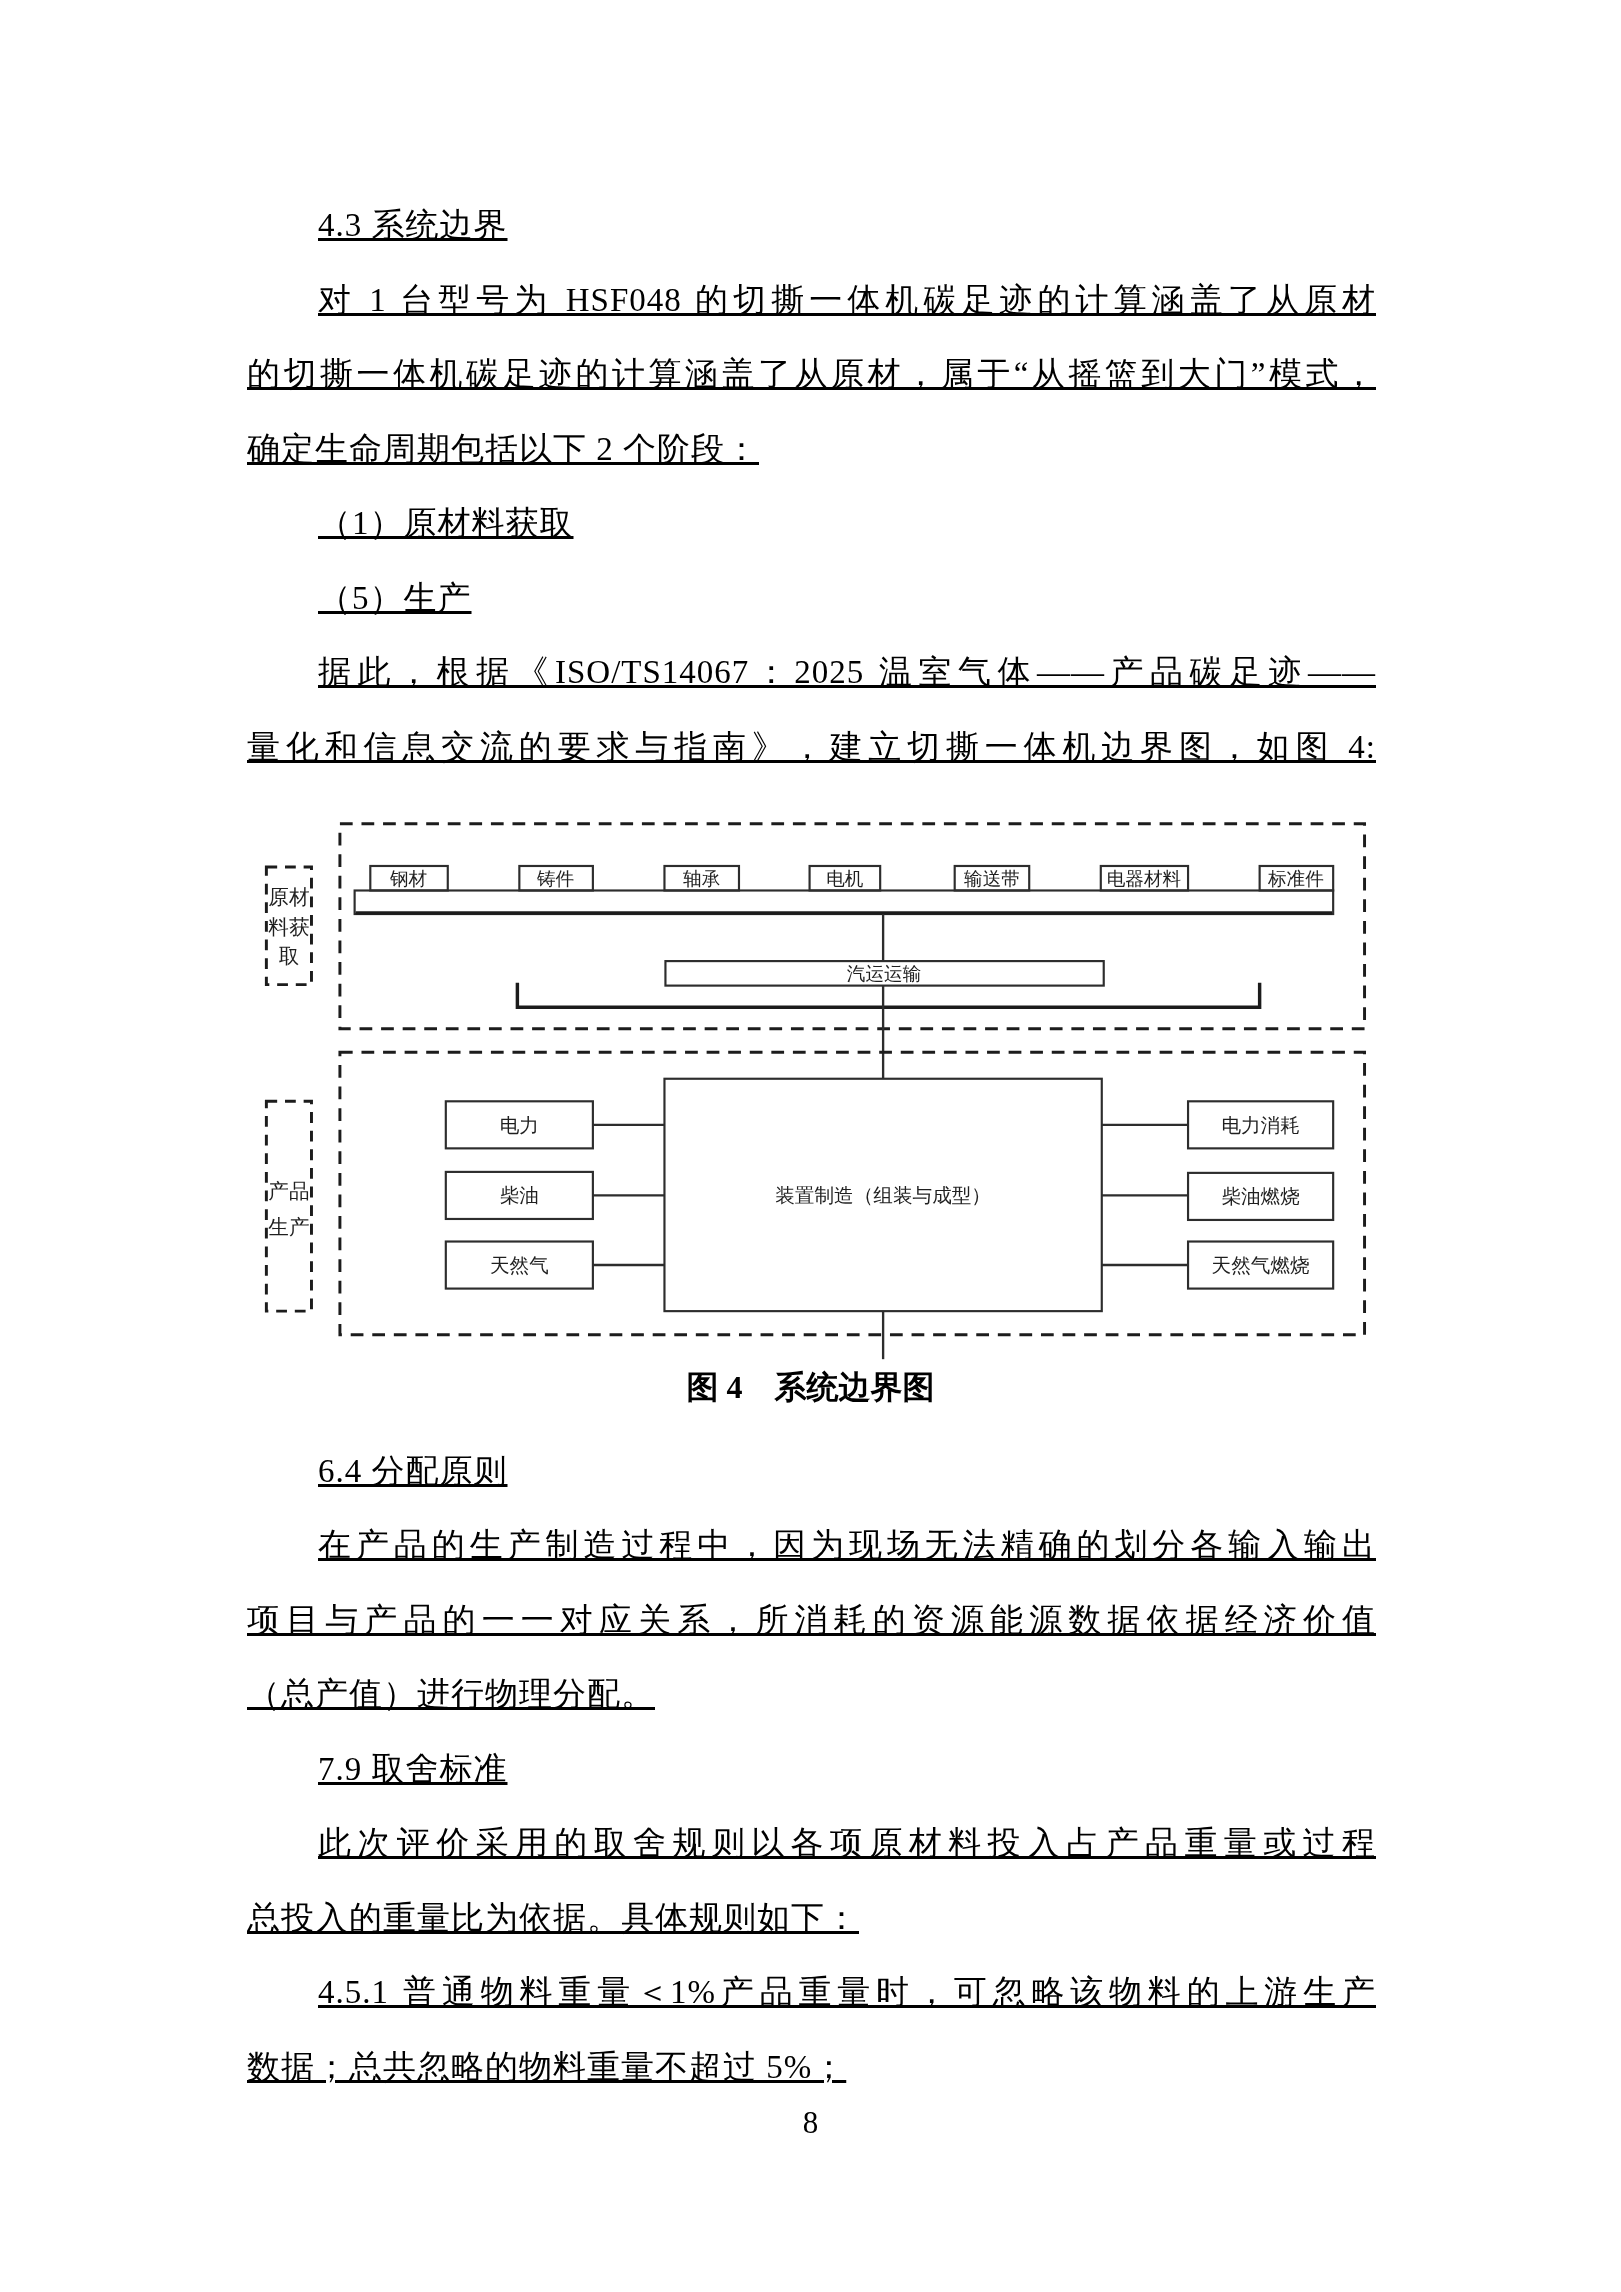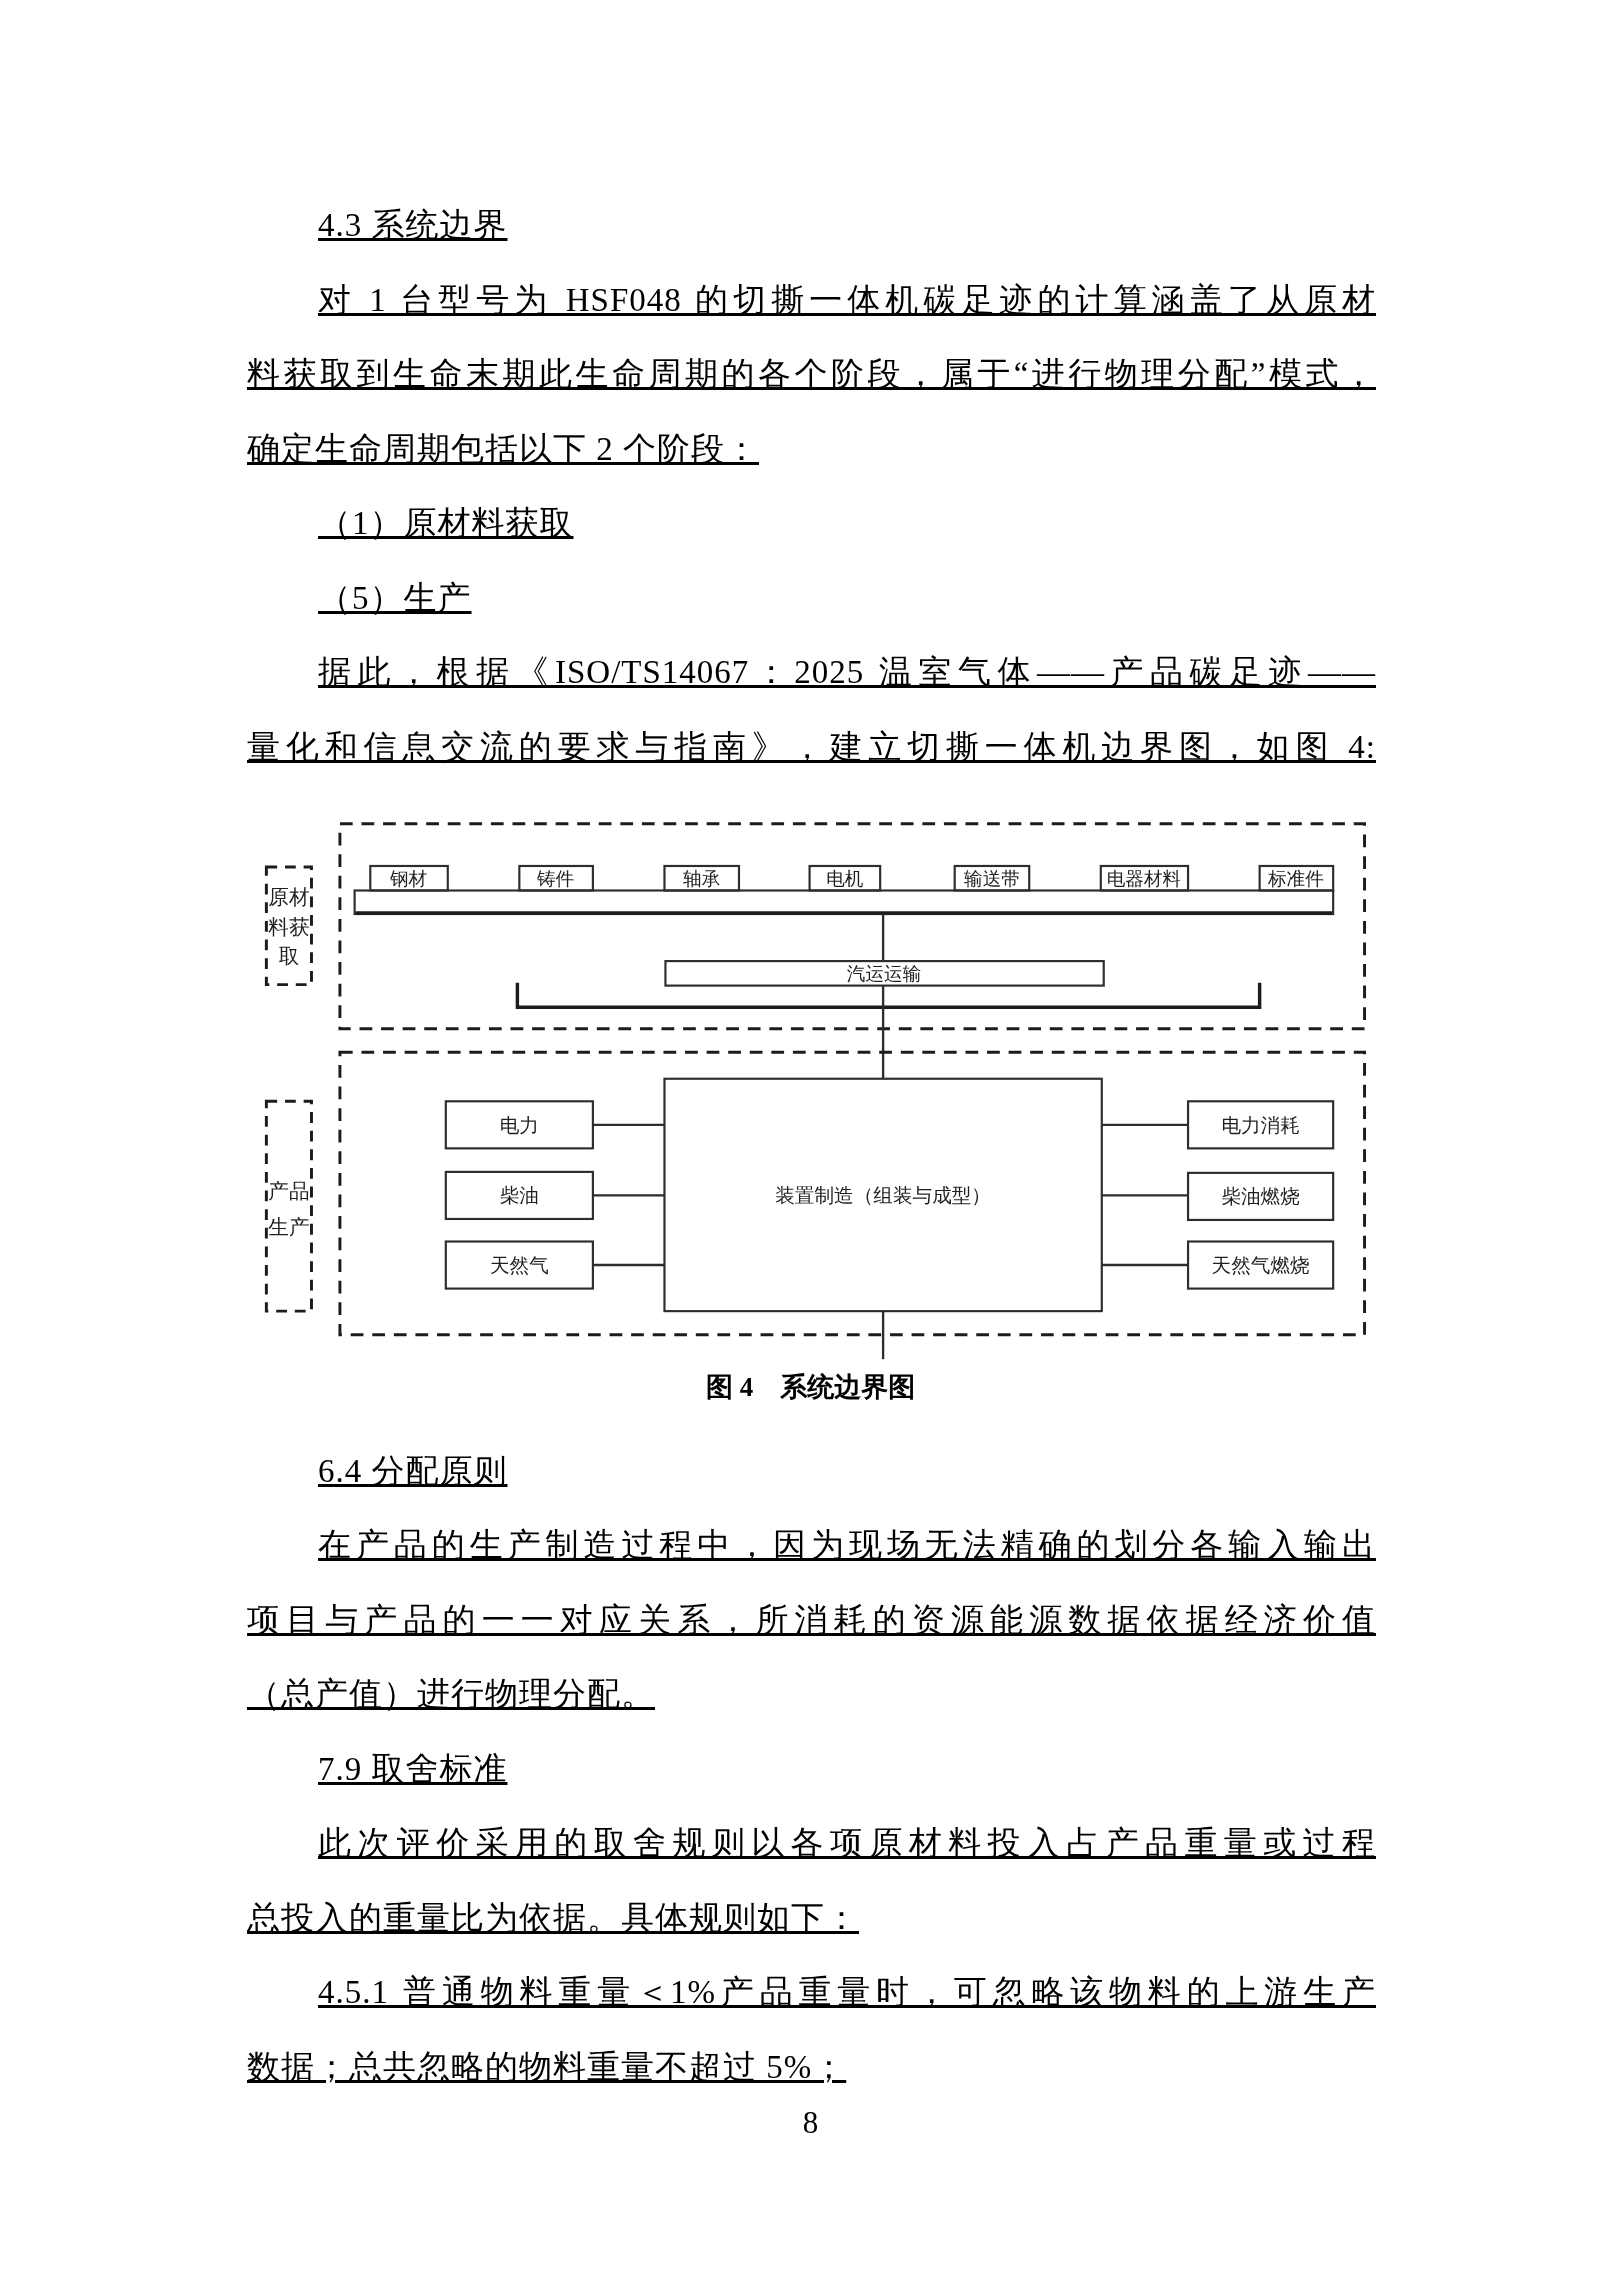--- a/index.html
+++ b/index.html
@@ -15,21 +15,21 @@
     position:absolute;left:247px;width:1129px;height:74px;
     line-height:74px;font-size:33px;letter-spacing:1px;
     white-space:nowrap;overflow:hidden;text-decoration:underline;
   }
   .line.indent{text-indent:71px;}
   .line.justify{
     white-space:normal;text-align:justify;text-align-last:justify;
   }
   .caption{
     position:absolute;left:0;top:1364px;width:1621px;height:47px;
-    line-height:47px;text-align:center;font-weight:bold;font-size:27px;
+    line-height:47px;text-align:center;font-weight:bold;font-size:32px;
   }
   .pagenum{
     position:absolute;left:0;top:2098px;width:1621px;height:49px;
     line-height:49px;text-align:center;font-size:31px;
   }
   svg.figure{position:absolute;left:235px;top:810px;}
   svg.figure text{
     font-family:"Liberation Serif","DejaVu Serif",serif;
     fill:#1f1f1f;
   }
@@ -37,21 +37,21 @@
   svg.figure .dashbox{fill:none;stroke:#1c1c1c;stroke-width:3;stroke-dasharray:13 9;}
   svg.figure .labelbox{fill:none;stroke:#1c1c1c;stroke-width:3;stroke-dasharray:11 8;}
   svg.figure .wire{stroke:#2d2d2d;stroke-width:2.4;fill:none;}
   svg.figure .wire-thick{stroke:#1c1c1c;stroke-width:3.5;fill:none;}
 </style>
 </head>
 <body>
 
 <div class="line indent" style="top:188px">4.3 系统边界</div>
 <div class="line indent justify" style="top:263px">对 1 台型号为 HSF048 的切撕一体机碳足迹的计算涵盖了从原材</div>
-<div class="line justify" style="top:337px">料获取到生命末期此生命周期的各个阶段，属于“进行物理分配”模式，</div>
+<div class="line justify" style="top:337px">的切撕一体机碳足迹的计算涵盖了从原材，属于“从摇篮到大门”模式，</div>
 <div class="line" style="top:412px">确定生命周期包括以下 2 个阶段：</div>
 <div class="line indent" style="top:486px">（1）原材料获取</div>
 <div class="line indent" style="top:561px">（5）生产</div>
 <div class="line indent justify" style="top:635px">据此，根据《ISO/TS14067：2025 温室气体——产品碳足迹——</div>
 <div class="line justify" style="top:710px">量化和信息交流的要求与指南》，建立切撕一体机边界图，如图 4:</div>
 
 <svg class="figure" width="1157" height="563" viewBox="240 826 1180 574">
 
   <rect class="dashbox" x="347" y="840" width="1045" height="209"></rect>
 

